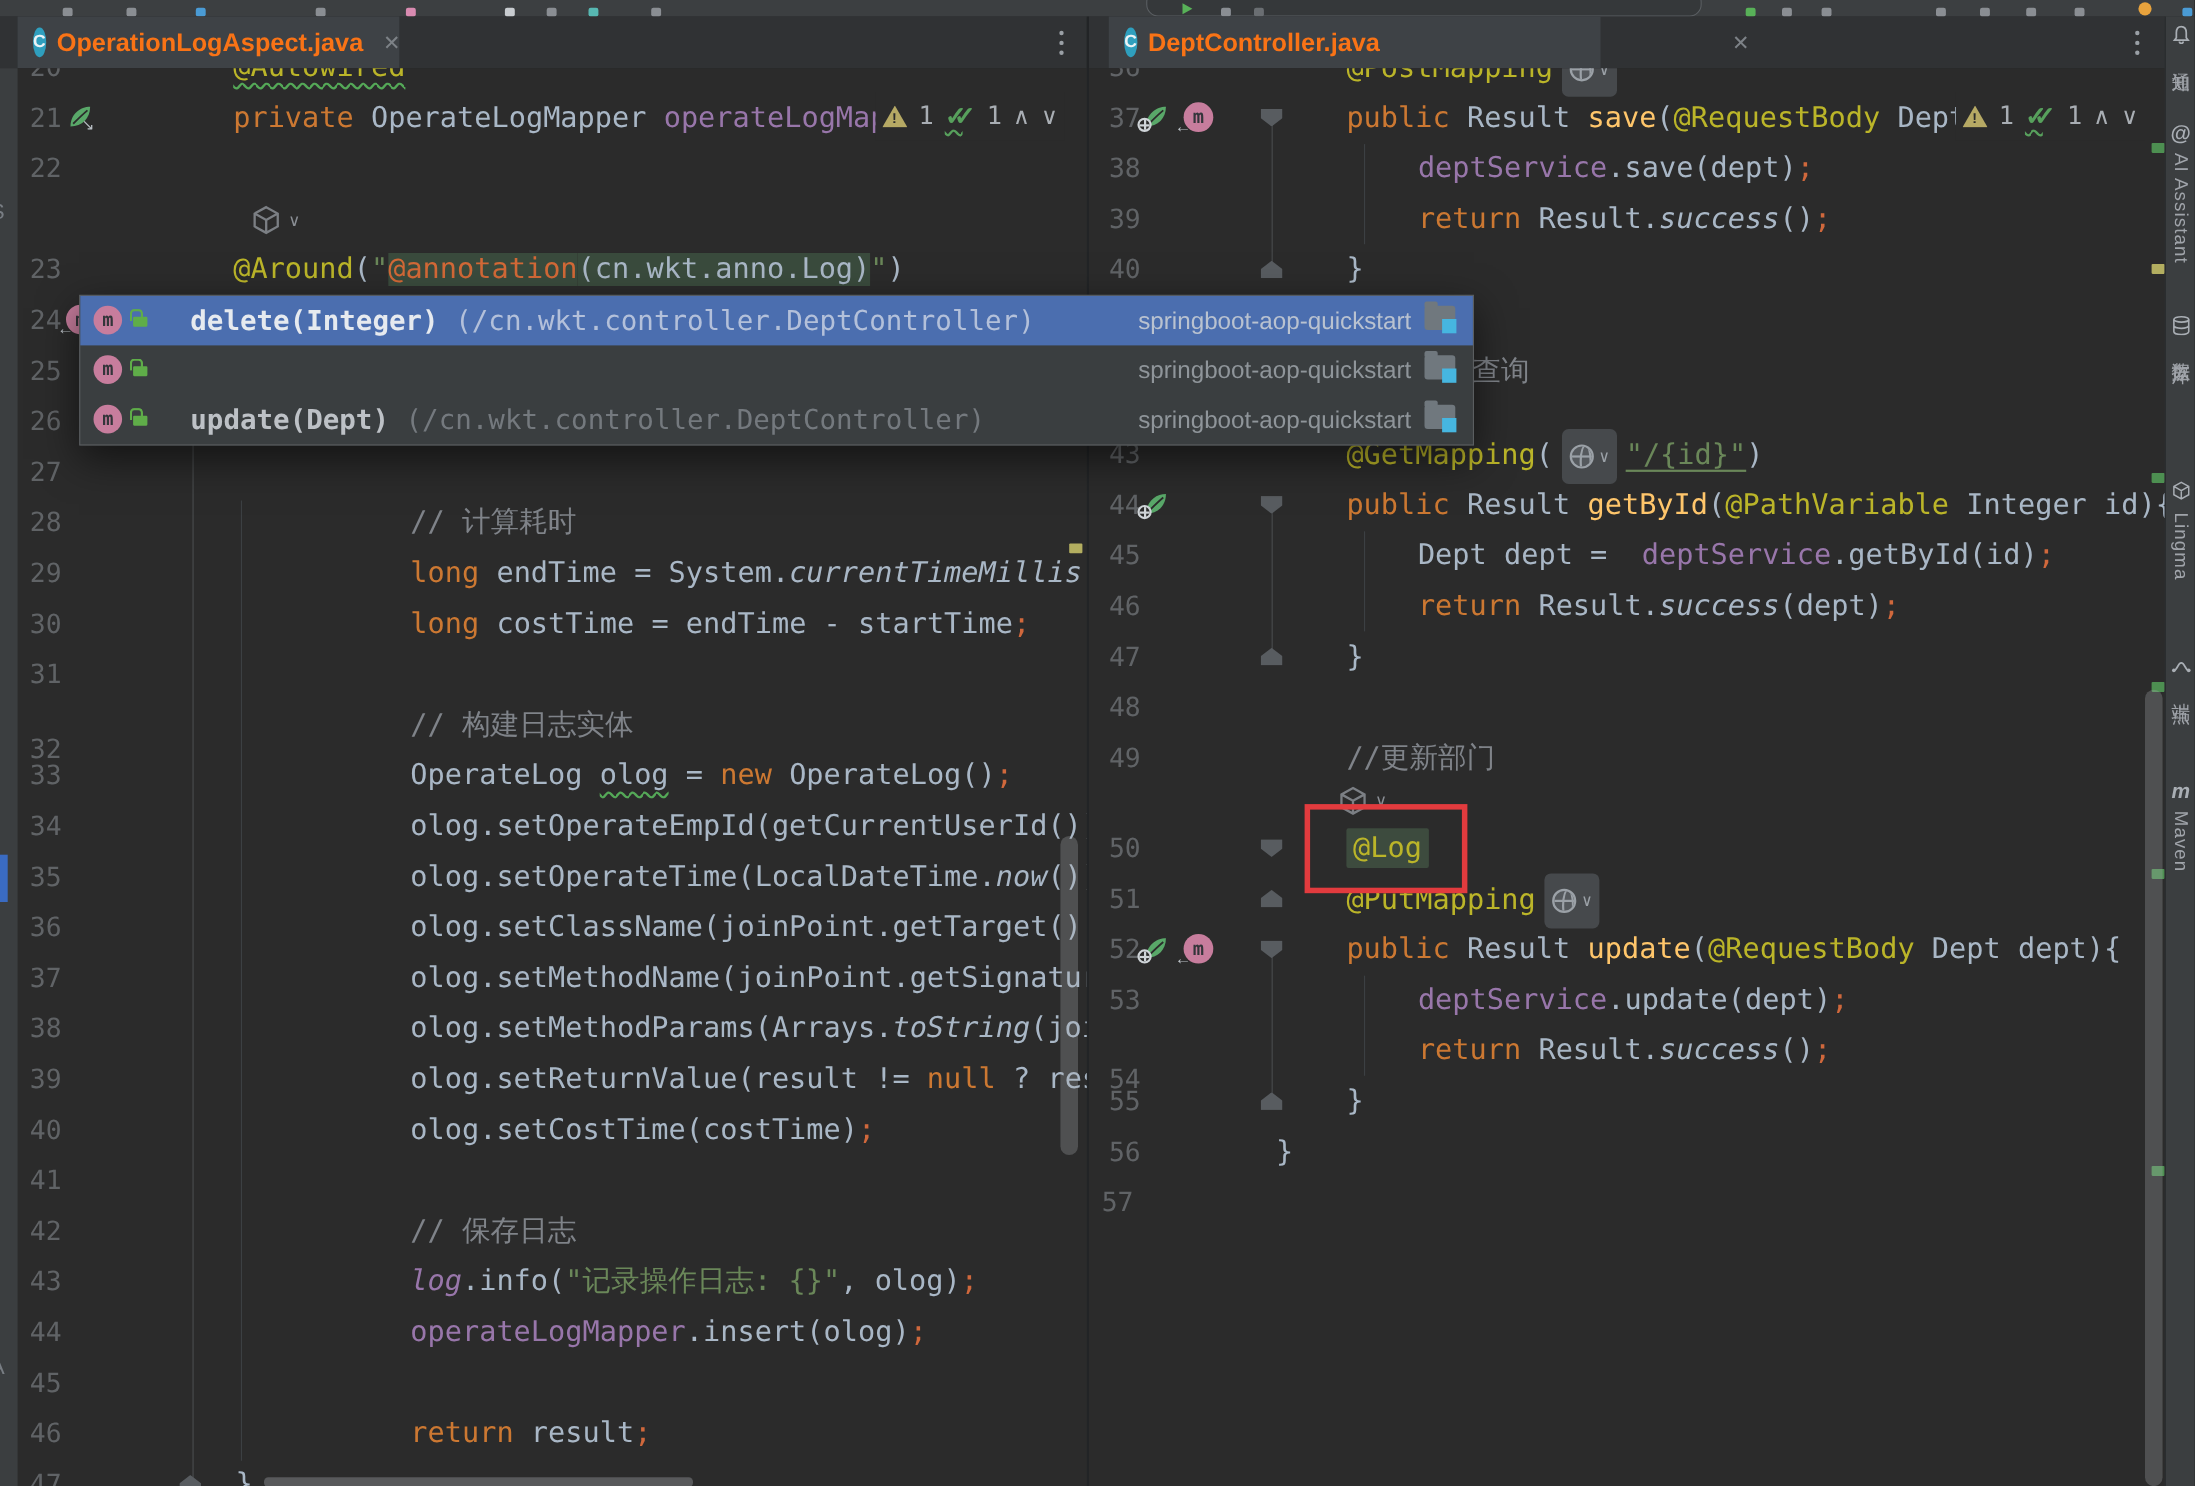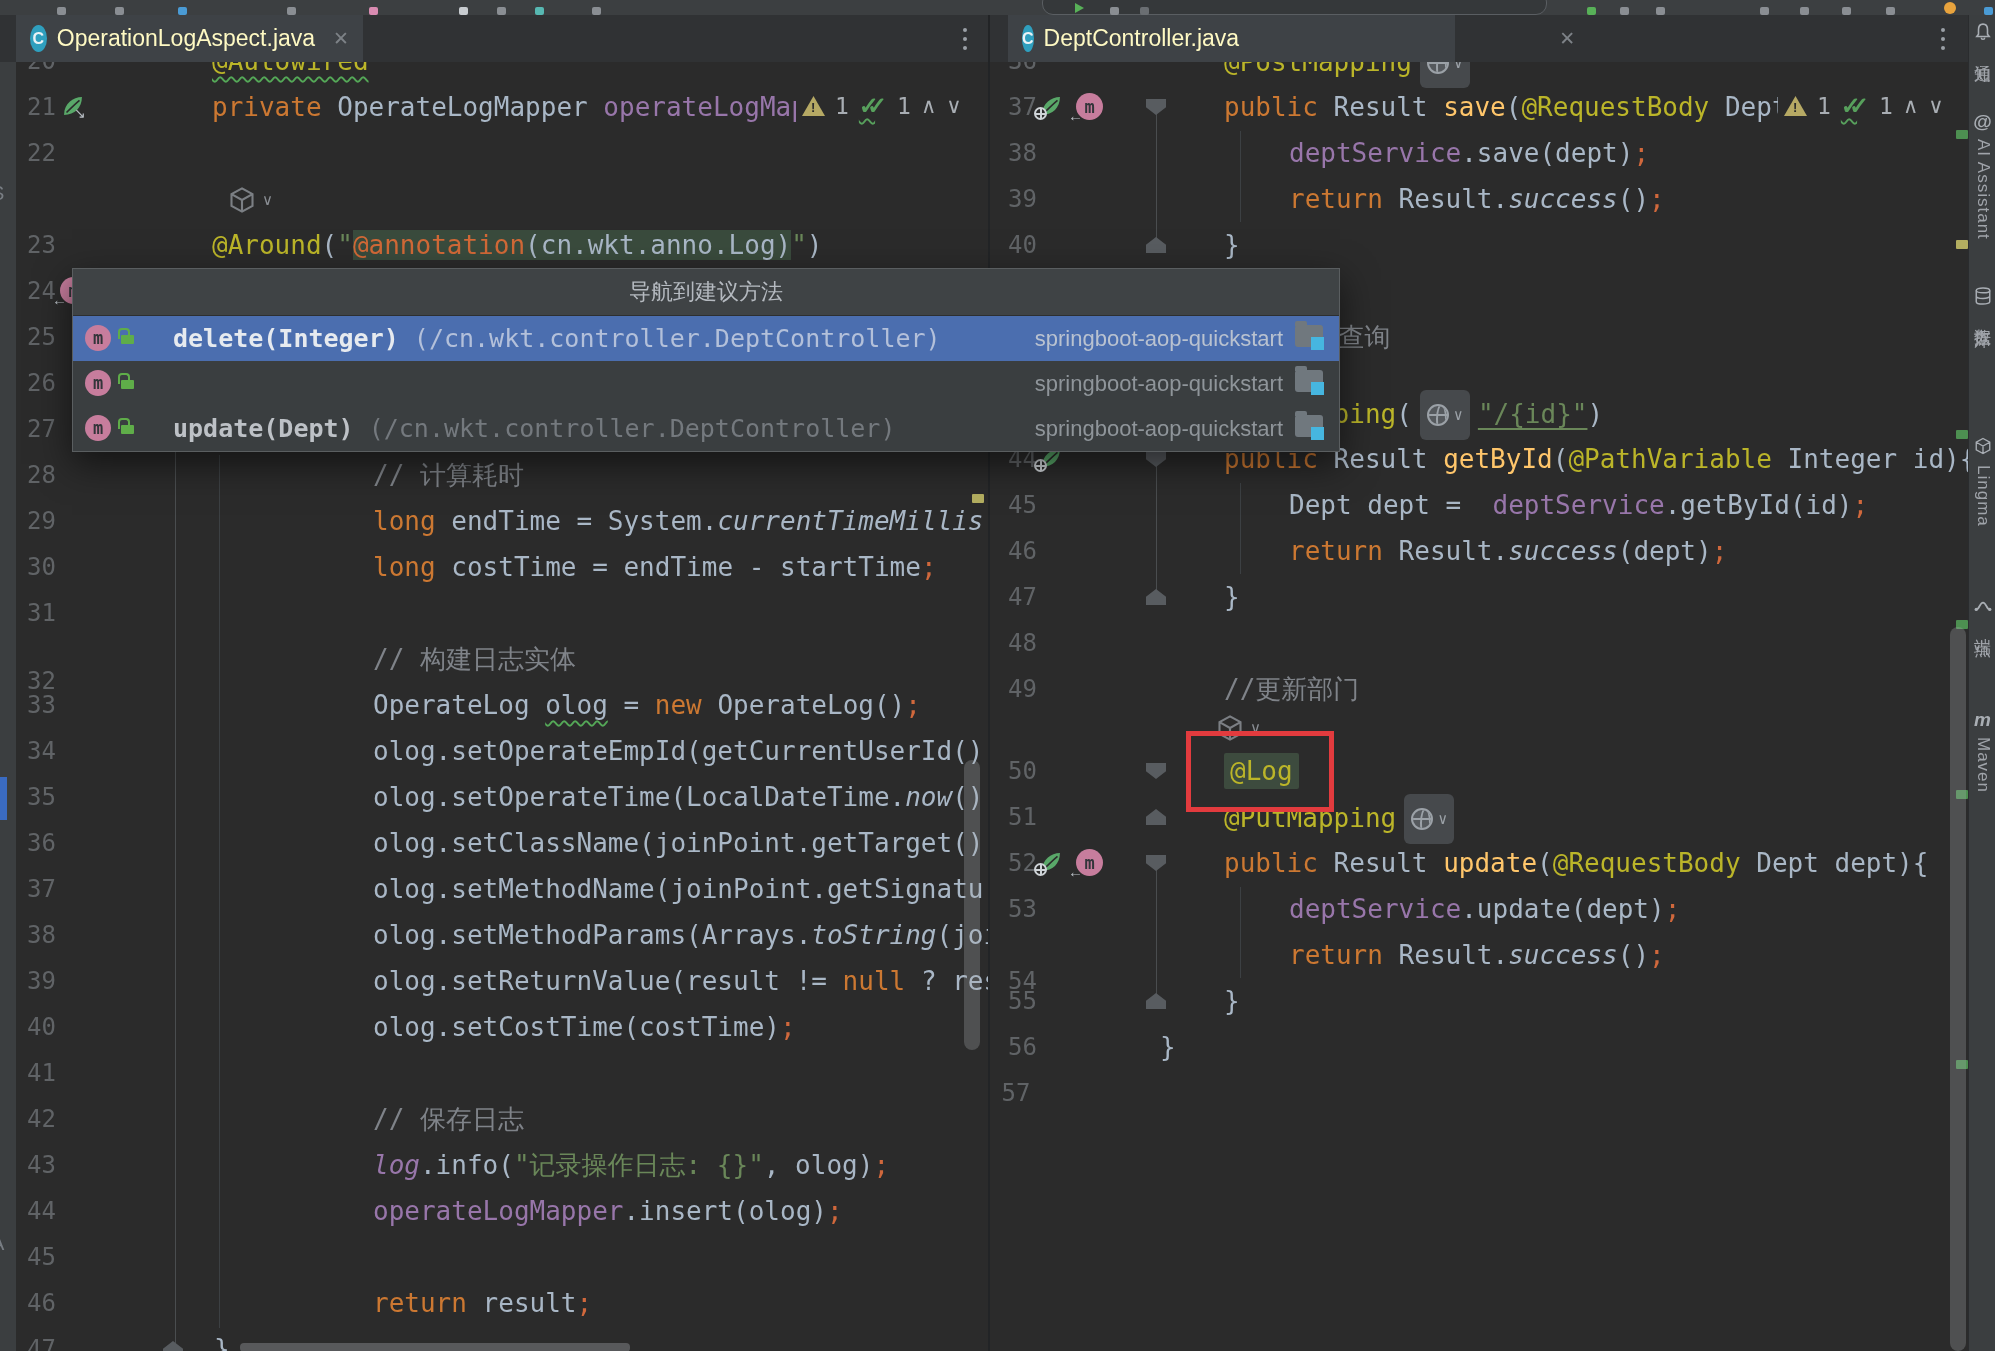--- a/index.html
+++ b/index.html
@@ -6,21 +6,21 @@
   body{width:1995px;height:1351px;position:relative;overflow:hidden;background:#2b2b2b;
        font-family:"Liberation Sans",sans-serif;}
   .abs{position:absolute;}
   
   #top-strip{left:0;top:0;width:1995px;height:15px;background:#3c3f41;border-bottom:1px solid #2a2c2e;}
   .nub{position:absolute;top:7px;width:9px;height:8px;border-radius:2px;}
   #search-pill{position:absolute;left:1042px;top:-9px;width:503px;height:22px;border:1px solid #5a5e62;border-radius:11px;background:#35383a;}
   
   .tabbar{top:15px;height:47px;background:#303234;border-bottom:1px solid #26282a;}
   .tab{position:absolute;top:0;height:47px;background:#3e4246;display:flex;align-items:center;gap:10px;padding:0 14px;box-sizing:border-box;}
-  .tab-label{color:#fef9c3;font-size:23px;}
+  .tab-label{color:#f97316;font-size:23px;font-weight:bold;}
   .cicon{width:27px;height:27px;border-radius:50%;background:#2f9fbe;color:#eaf3f6;font-weight:bold;font-size:16px;display:flex;align-items:center;justify-content:center;}
   .close-x{color:#7d8287;font-size:19px;margin-left:8px;}
   .kebab{position:absolute;top:10px;width:14px;height:28px;display:flex;flex-direction:column;align-items:center;justify-content:space-between;padding:3px 0;box-sizing:border-box;}
   .kebab i{width:4px;height:4px;border-radius:50%;background:#9aa0a6;}
   
   .editor-view{top:62px;height:1289px;overflow:hidden;background:#2b2b2b;}
   #left-view{left:0;width:988px;}
   #right-view{left:990px;width:978px;}
   #pane-divider{left:988px;top:15px;width:2px;height:1336px;background:#222426;}
   .code-row{position:absolute;white-space:pre;font-family:"DejaVu Sans Mono",monospace;font-size:26px;line-height:46px;height:46px;color:#a9b7c6;}
@@ -359,21 +359,20 @@
   <span class="n">1</span>
   <span class="okk">✓✓</span>
   <span class="n">1</span>
   <span class="chv">∧</span>
   <span class="chv">∨</span>
 </div>
 
 <div class="abs" id="red-box"></div>
 
 <div class="abs" id="popup">
-  <div id="popup-title">导航到建议方法</div>
   <div id="popup-rows">
       <div class="prow sel">
         <span class="pm adv" style="width:26px;height:26px;">m</span>
         <span class="plock lockico"></span>
         <span class="ptext"><span class="pname">delete(Integer)</span><span class="ploc"> (/cn.wkt.controller.DeptController)</span></span>
         <span class="pmod">springboot-aop-quickstart</span>
         <span class="pfolder"></span>
       </div>
       <div class="prow">
         <span class="pm adv" style="width:26px;height:26px;">m</span>

